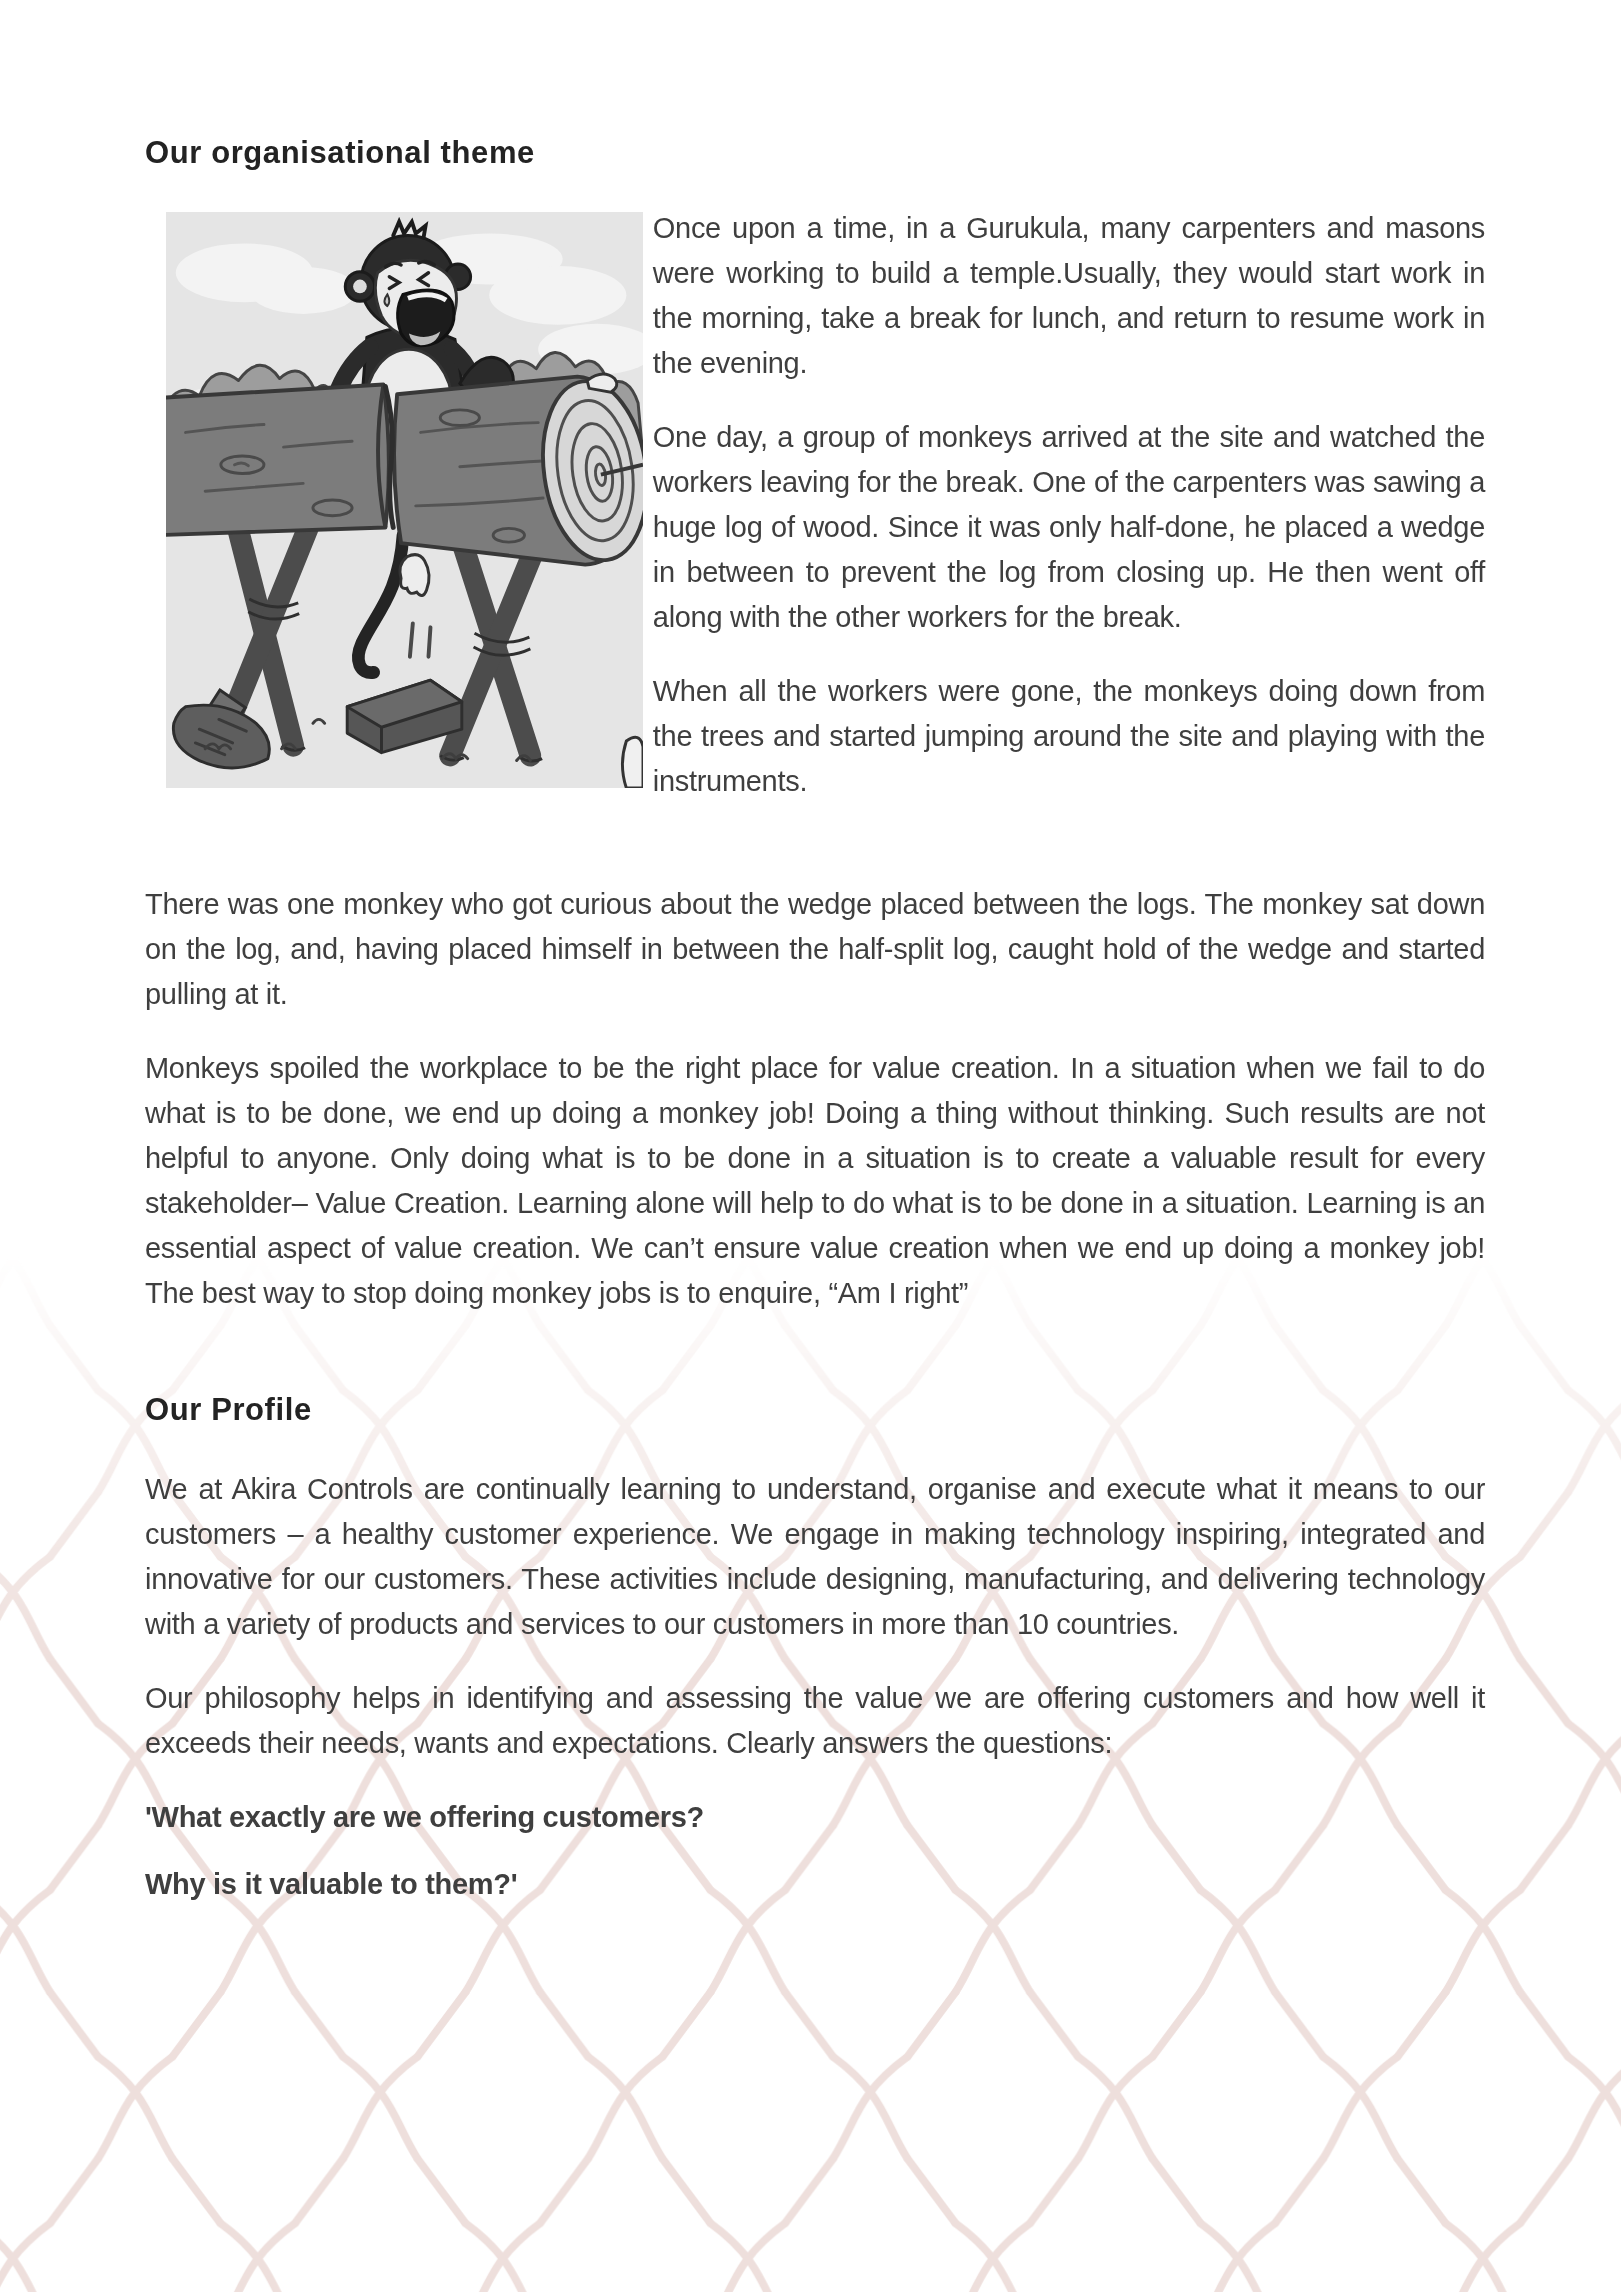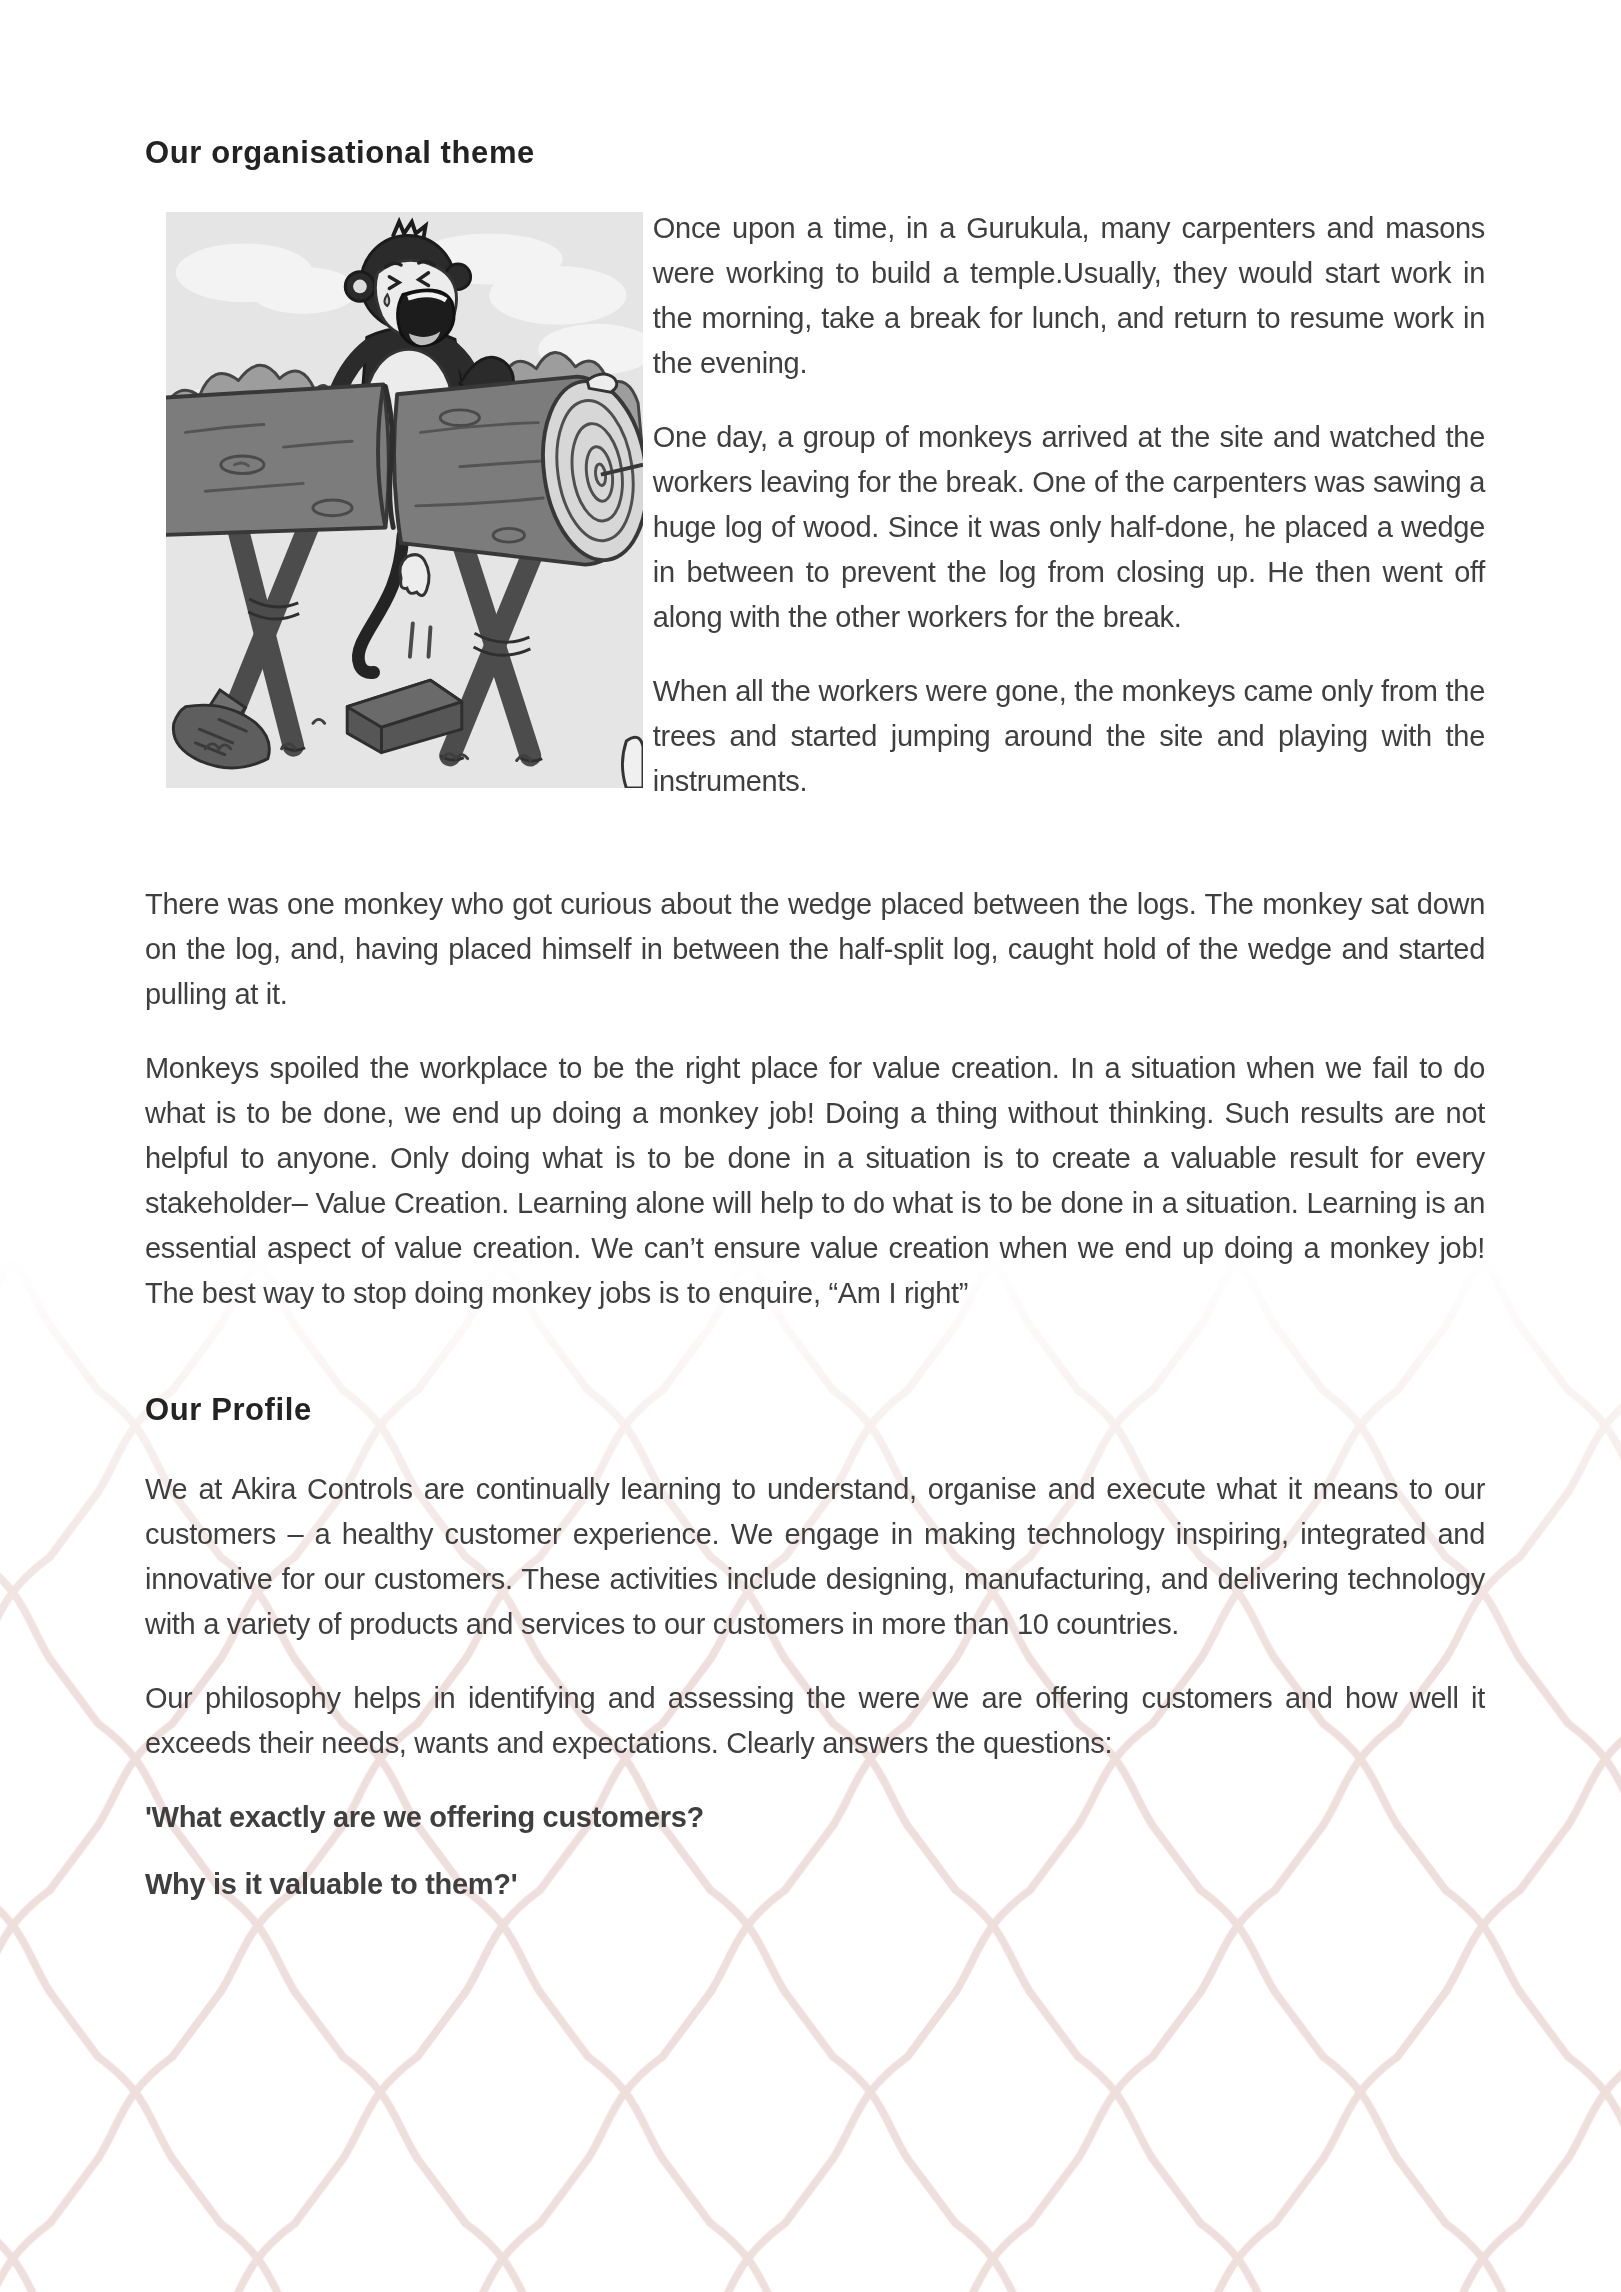--- a/index.html
+++ b/index.html
@@ -228,29 +228,29 @@
             <path d="M 150 522 q 6 -8 12 0"></path>
           </g>
 
           <path d="M 470 540 q 14 -10 17 6 l 0 42 l -17 0 q -8 -24 0 -48 Z" fill="#f0f0f0" stroke="#333333" stroke-width="3"></path>
         </svg>
       </div>
 
       <div class="col-text">
         <p class="body">Once upon a time, in a Gurukula, many carpenters and masons were working to build a temple.Usually, they would start work in the morning, take a break for lunch, and return to resume work in the evening.</p>
         <p class="body">One day, a group of monkeys arrived at the site and watched the workers leaving for the break. One of the carpenters was sawing a huge log of wood. Since it was only half-done, he placed a wedge in between to prevent the log from closing up. He then went off along with the other workers for the break.</p>
-        <p class="body">When all the workers were gone, the monkeys came only from the trees and started jumping around the site and playing with the instruments.</p>
+        <p class="body">When all the workers were gone, the monkeys doing down from the trees and started jumping around the site and playing with the instruments.</p>
       </div>
     </div>
 
     <p class="body">There was one monkey who got curious about the wedge placed between the logs. The monkey sat down on the log, and, having placed himself in between the half-split log, caught hold of the wedge and started pulling at it.</p>
     <p class="body story-final">Monkeys spoiled the workplace to be the right place for value creation. In a situation when we fail to do what is to be done, we end up doing a monkey job! Doing a thing without thinking. Such results are not helpful to anyone. Only doing what is to be done in a situation is to create a valuable result for every stakeholder– Value Creation. Learning alone will help to do what is to be done in a situation. Learning is an essential aspect of value creation. We can’t ensure value creation when we end up doing a monkey job! The best way to stop doing monkey jobs is to enquire, “Am I right”</p>
 
     <h2 class="profile-heading">Our Profile</h2>
 
     <p class="body profile-extra">We at Akira Controls are continually learning to understand, organise and execute what it means to our customers – a healthy customer experience. We engage in making technology inspiring, integrated and innovative for our customers. These activities include designing, manufacturing, and delivering technology with a variety of products and services to our customers in more than 10 countries.</p>
-    <p class="body">Our philosophy helps in identifying and assessing the were we are offering customers and how well it exceeds their needs, wants and expectations. Clearly answers the questions:</p>
+    <p class="body">Our philosophy helps in identifying and assessing the value we are offering customers and how well it exceeds their needs, wants and expectations. Clearly answers the questions:</p>
     <p class="body question">'What exactly are we offering customers?</p>
     <p class="body question">Why is it valuable to them?'</p>
 
   </div>
 </div>
 
 
 </body></html>

